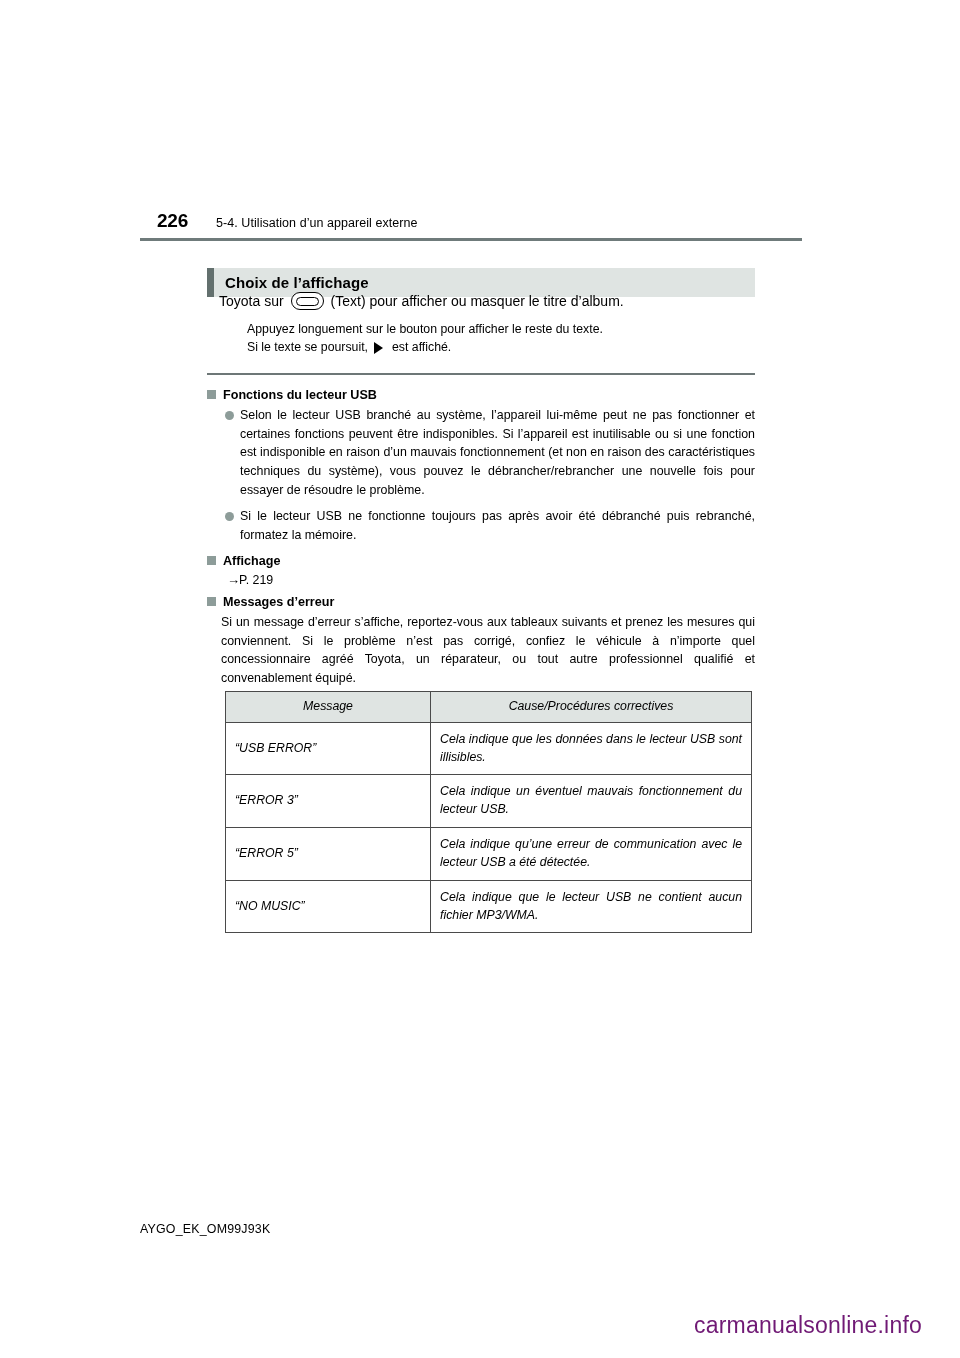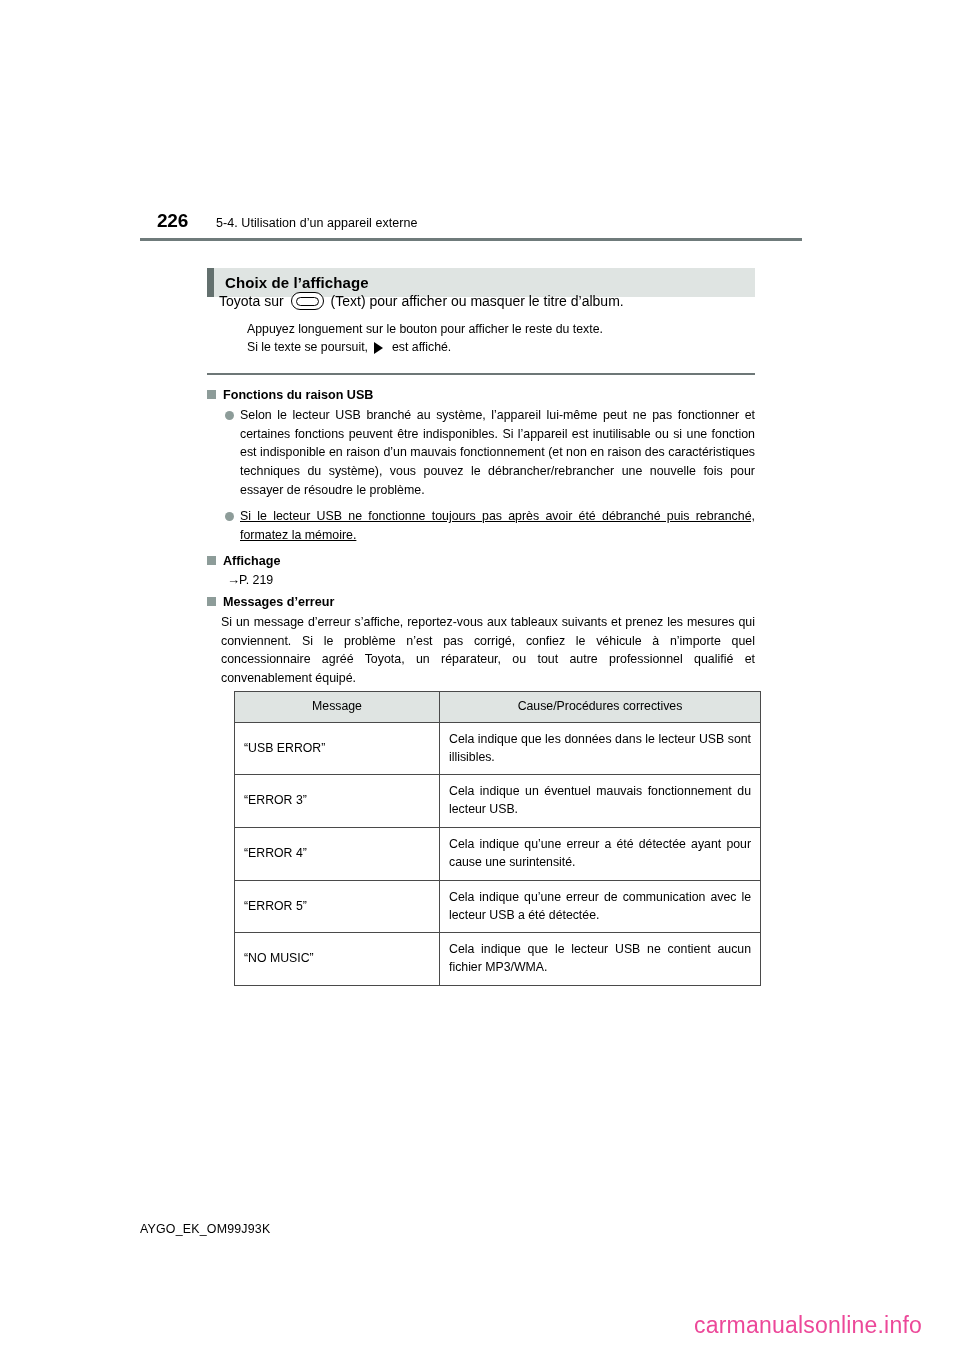--- a/index.html
+++ b/index.html
@@ -162,46 +162,47 @@
     flex: 0 0 auto;
     margin-top: 5px;
   }
   .bullet-text {
     font-size: 12.4px;
     line-height: 1.52;
     text-align: justify;
     margin-left: 6px;
     flex: 1 1 auto;
   }
-  .bullet-text.last-left { text-align: justify; text-decoration: underline; }
+  .bullet-text.last-left { text-align: justify; }
 
   .para {
     font-size: 12.4px;
     line-height: 1.52;
     text-align: justify;
     margin: 3px 0 0 14px;
     width: 534px;
   }
   .ref-line {
     font-size: 12.4px;
     margin: 2px 0 8px 20px;
   }
   .arrow-glyph {
     font-size: 13px;
     letter-spacing: -1px;
   }
 
   
   .err-table {
     position: absolute;
-    left: 234px;
+    left: 225px;
     top: 691px;
     width: 527px;
     border-collapse: collapse;
     table-layout: fixed;
+    font-style: italic;
   }
   .err-table td, .err-table th {
     border: 1.3px solid #4a4a4a;
     vertical-align: middle;
     padding: 8px 9px;
     font-size: 12.3px;
     line-height: 1.45;
     font-weight: normal;
   }
   .err-table thead th {
@@ -220,21 +221,21 @@
     left: 140px;
     top: 1222px;
     font-size: 12.4px;
     letter-spacing: 0.2px;
   }
   .watermark {
     position: absolute;
     right: 38px;
     top: 1312px;
     font-size: 23px;
-    color: #ec4899;
+    color: #701a75;
     letter-spacing: 0.2px;
   }
 </style>
 </head>
 <body>
 
 <div class="page-header">
   <span class="page-number">226</span>
   <span class="header-title">5-4. Utilisation d’un appareil externe</span>
 </div>
@@ -257,21 +258,21 @@
   <div class="sub-line">
     <span>Si le texte se poursuit,</span>
     <span class="tri-glyph"></span>
     <span>est affiché.</span>
   </div>
 
   <div class="divider"></div>
 
   <div class="sq-head">
     <span class="sq-marker"></span>
-    <span>Fonctions du raison USB</span>
+    <span>Fonctions du lecteur USB</span>
   </div>
 
   <div class="bullet-row">
     <span class="dot-marker"></span>
     <span class="bullet-text">Selon le lecteur USB branché au système, l’appareil lui-même peut ne pas fonctionner et certaines fonctions peuvent être indisponibles. Si l’appareil est inutilisable ou si une fonction est indisponible en raison d’un mauvais fonctionnement (et non en raison des caractéristiques techniques du système), vous pouvez le débrancher/rebrancher une nouvelle fois pour essayer de résoudre le problème.</span>
   </div>
 
   <div class="bullet-row" style="margin-top:7px;">
     <span class="dot-marker"></span>
     <span class="bullet-text last-left">Si le lecteur USB ne fonctionne toujours pas après avoir été débranché puis rebranché, formatez la mémoire.</span>
@@ -303,24 +304,20 @@
   <tbody>
     <tr>
       <td class="cell-msg">“USB ERROR”</td>
       <td class="cell-cause">Cela indique que les données dans le lecteur USB sont illisibles.</td>
     </tr>
     <tr>
       <td class="cell-msg">“ERROR 3”</td>
       <td class="cell-cause">Cela indique un éventuel mauvais fonctionnement du lecteur USB.</td>
     </tr>
     <tr>
-      <td class="cell-msg">“ERROR 4”</td>
-      <td class="cell-cause">Cela indique qu’une erreur a été détectée ayant pour cause une surintensité.</td>
-    </tr>
-    <tr>
       <td class="cell-msg">“ERROR 5”</td>
       <td class="cell-cause">Cela indique qu’une erreur de communication avec le lecteur USB a été détectée.</td>
     </tr>
     <tr>
       <td class="cell-msg">“NO MUSIC”</td>
       <td class="cell-cause">Cela indique que le lecteur USB ne contient aucun fichier MP3/WMA.</td>
     </tr>
   </tbody>
 </table>
 

